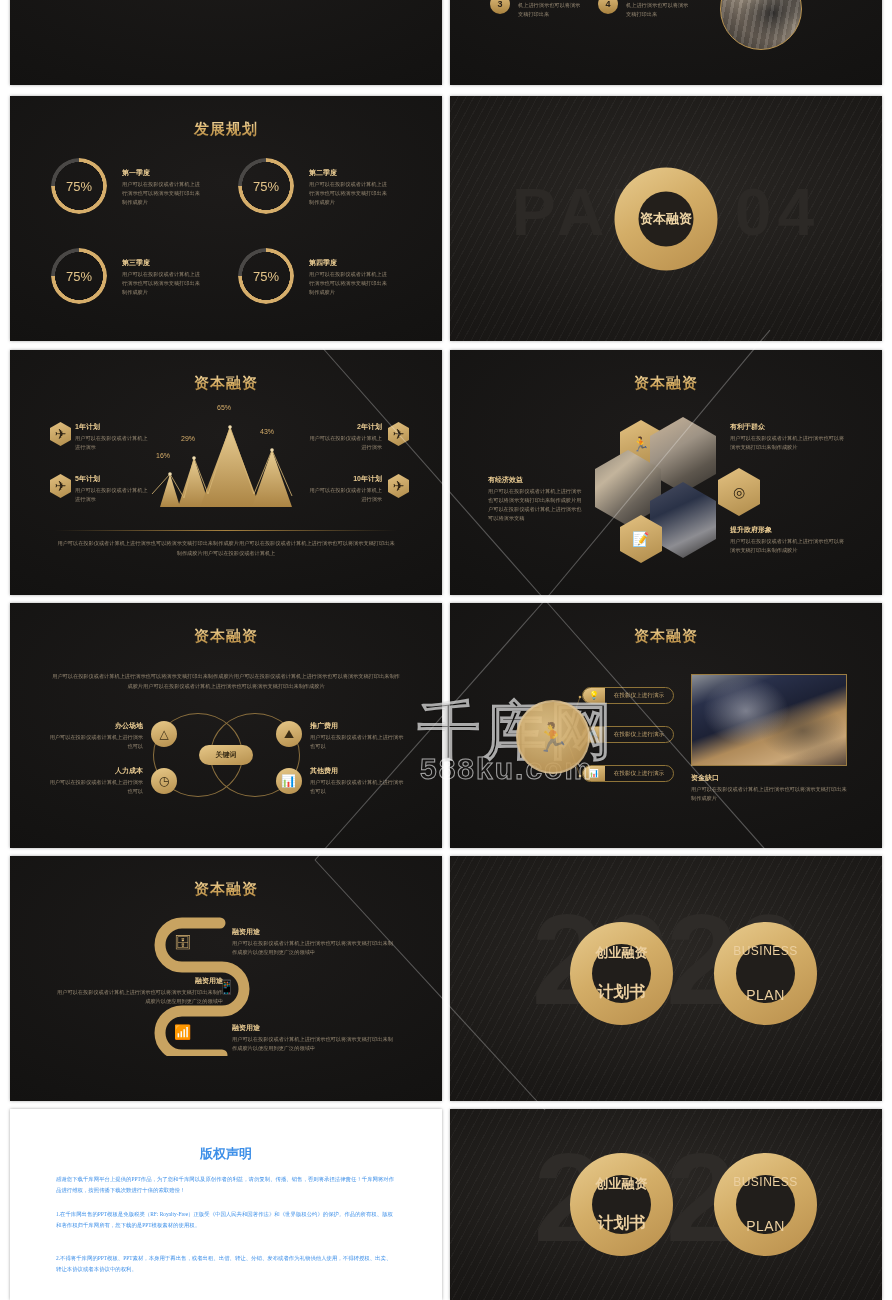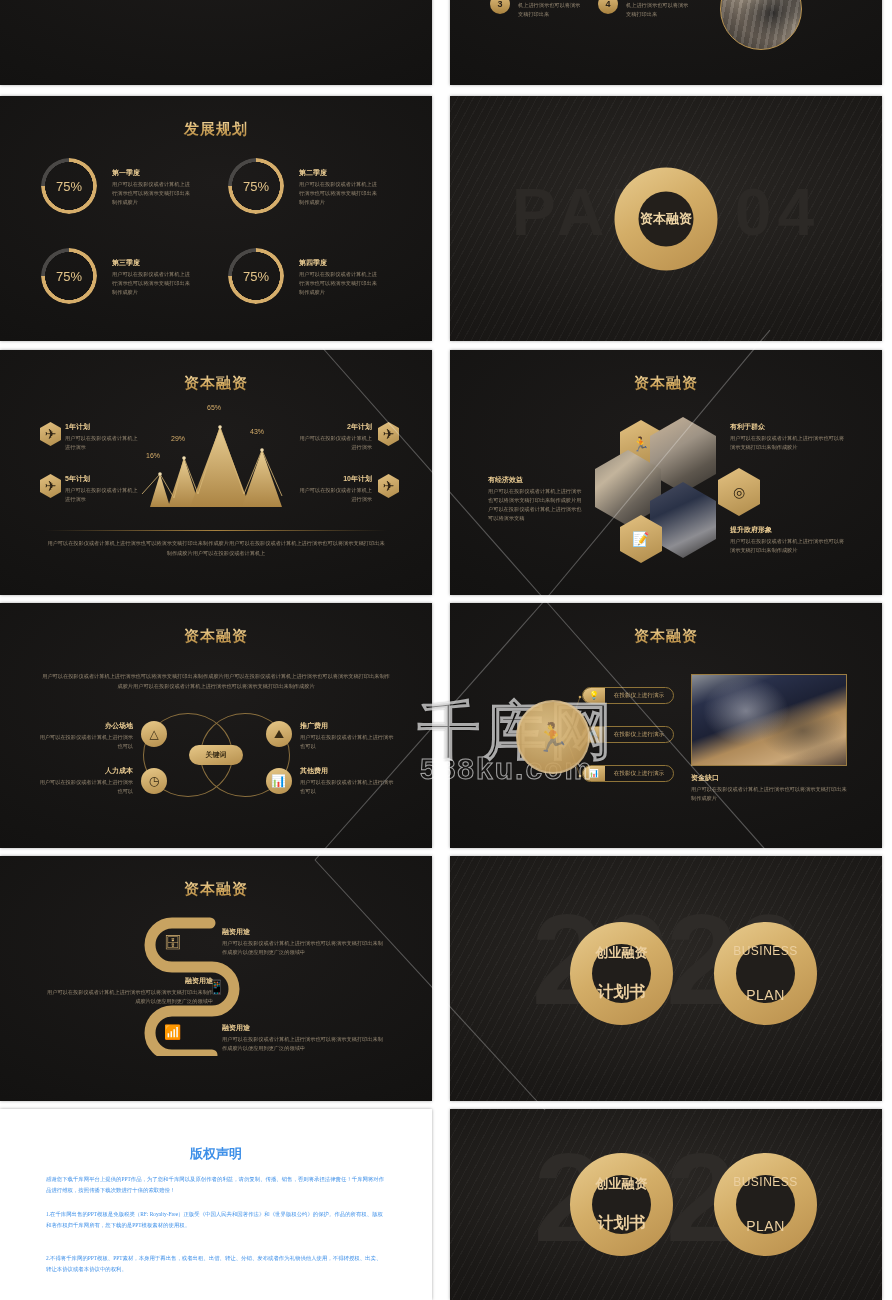--- a/index.html
+++ b/index.html
@@ -12,21 +12,21 @@
   .page { position: relative; width: 892px; height: 1300px; background:#fff; }
 
   
   .slide {
     position: absolute;
     width: 432px; height: 245px;
     background: #141414;
     overflow: hidden;
     box-shadow: 0 0 3px rgba(0,0,0,.35);
   }
-  .slide.col-l { left: 0; }
+  .slide.col-l { left: 10px; }
   .slide.col-r { left: 450px; }
 
   .stripes-bg {
     position:absolute; inset:0;
     background:
       repeating-linear-gradient(118deg, rgba(255,255,255,.035) 0 1px, rgba(255,255,255,0) 1px 7px),
       radial-gradient(120% 100% at 50% 40%, #2a2724 0%, #1b1917 55%, #131110 100%);
   }
   .plain-bg {
     position:absolute; inset:0;

